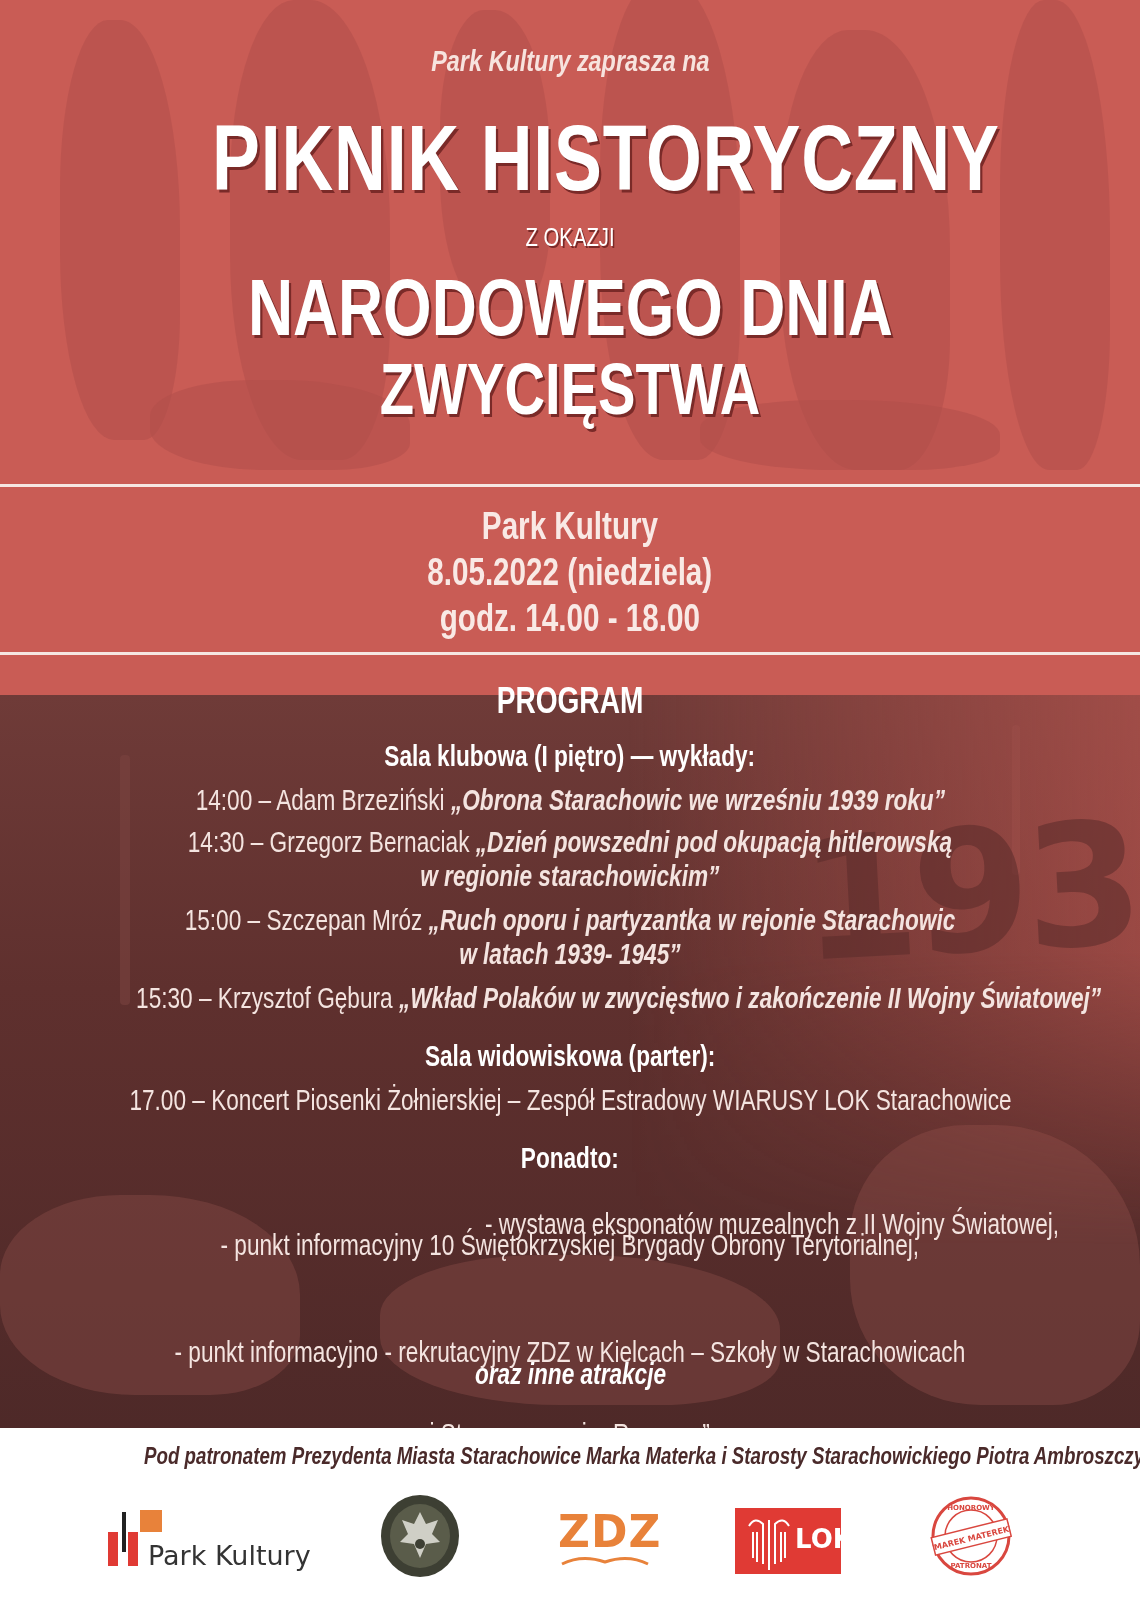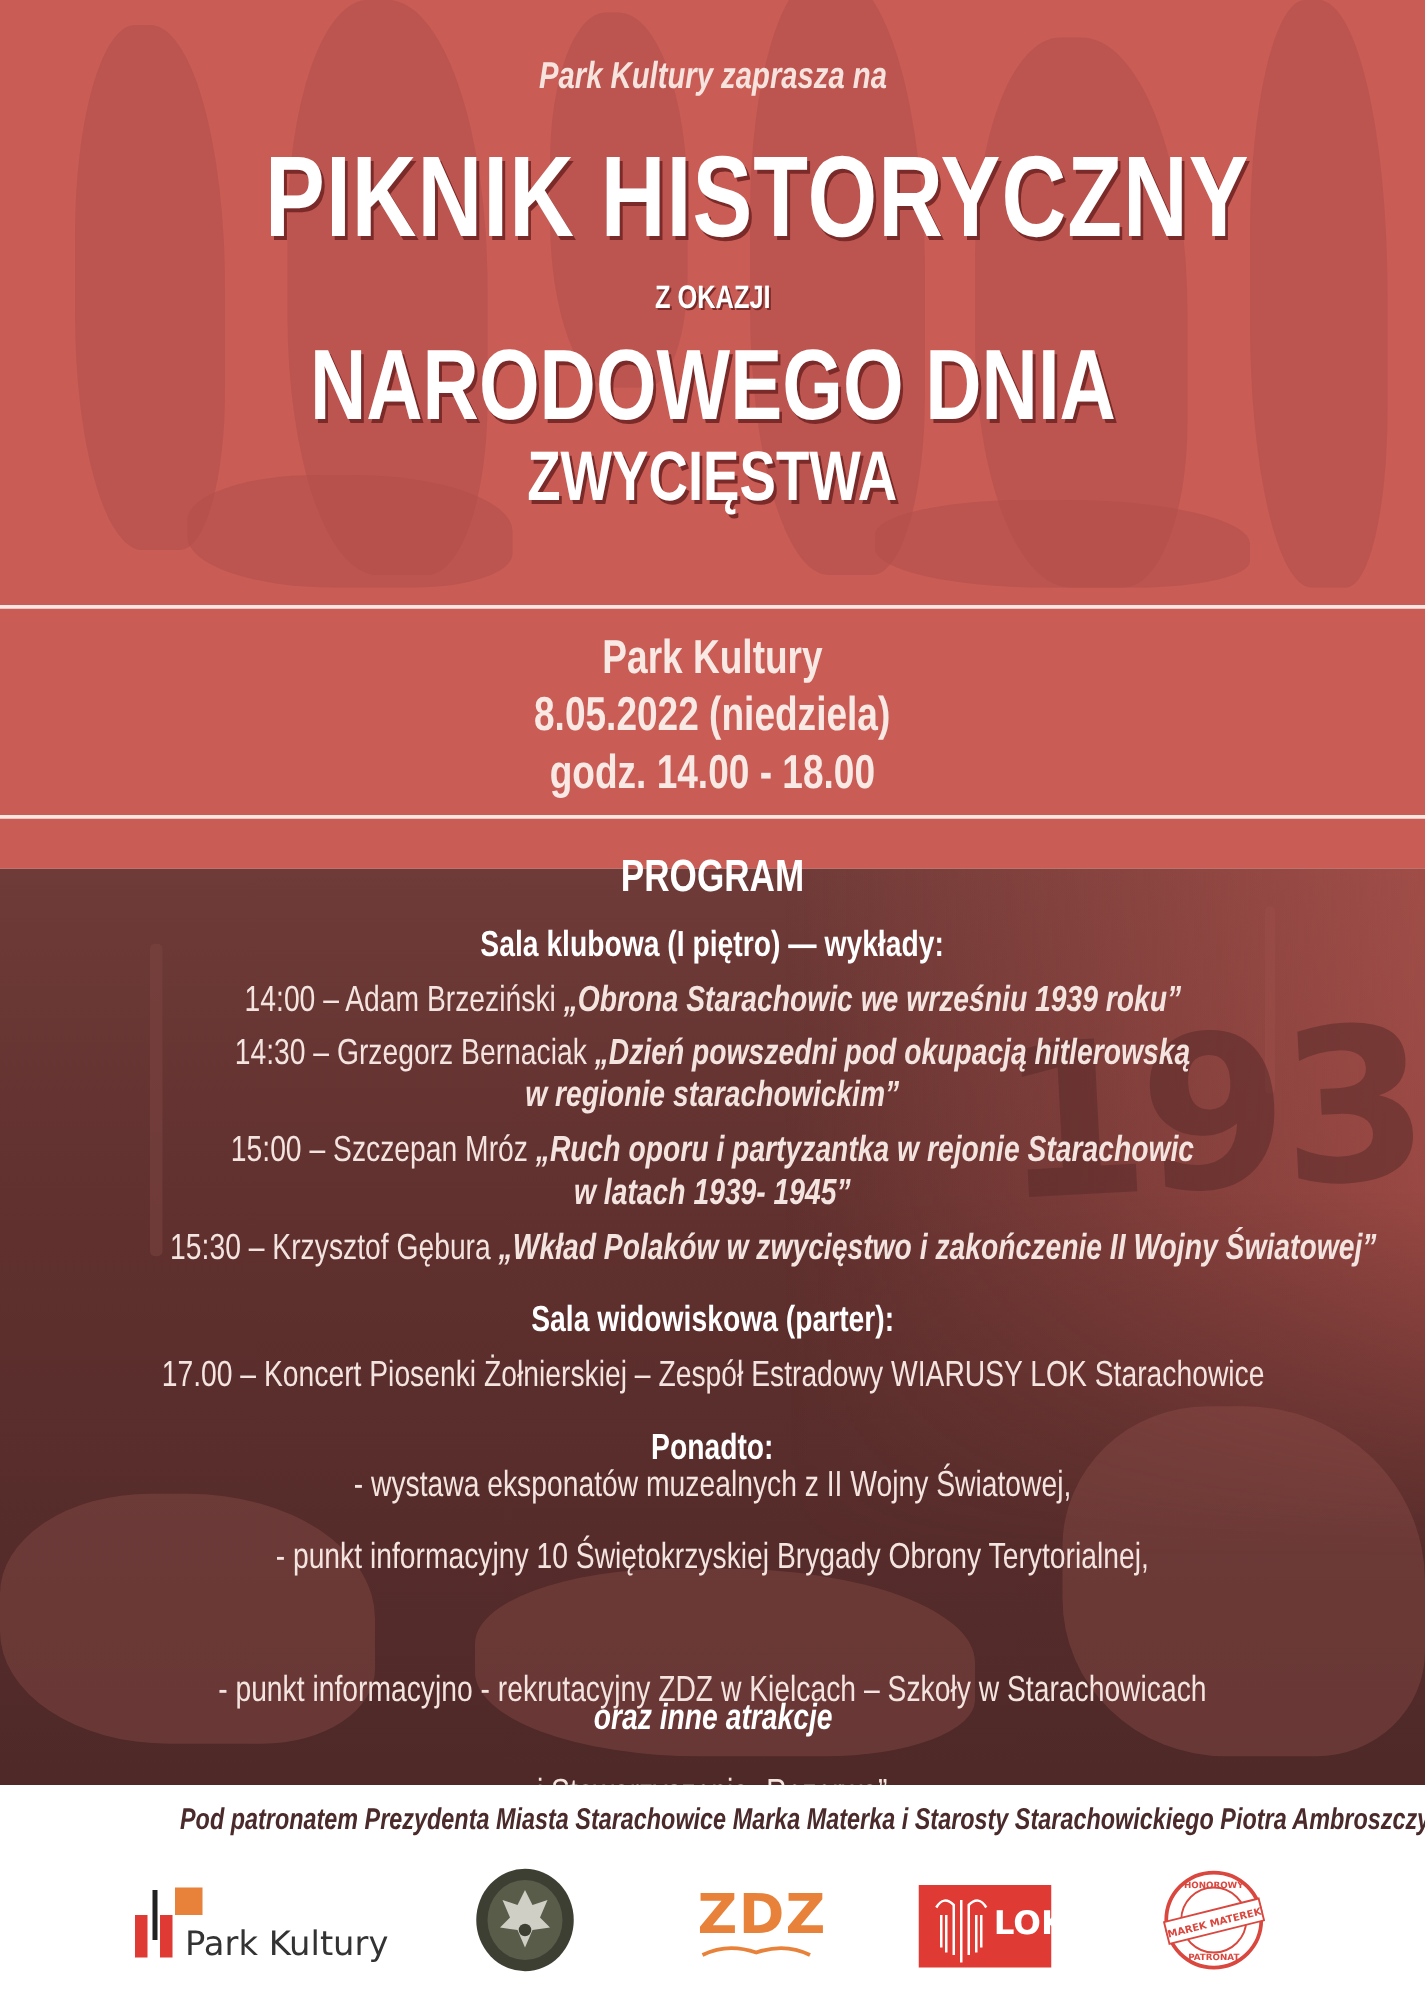--- a/index.html
+++ b/index.html
@@ -16,23 +16,23 @@
   .sil { position:absolute; background:#b04f4a; border-radius:40% 50% 30% 45%; opacity:0.55; }
   .sil.light { background:#7a4340; opacity:0.6; }
   .year-bg { position:absolute; left:800px; top:790px; font-family:"DejaVu Sans", sans-serif; font-weight:bold;
     font-size:170px; color:#5a2b2a; opacity:0.55; letter-spacing:-6px; transform:rotate(-3deg); }
   .rule { position:absolute; left:0; width:1140px; height:3px; background:#f5e6e2; }
   .content { position:absolute; left:0; top:0; width:1140px; text-align:center; color:#ffffff; }
   .cond { display:inline-block; transform:scaleX(0.78); transform-origin:center; white-space:nowrap; }
   .intro { position:absolute; left:0; width:1140px; top:44px; font-size:30px; font-style:italic; font-weight:bold; color:#f7e3de; }
   .title1 { position:absolute; left:0; width:1140px; top:106px; font-size:92px; font-weight:bold; letter-spacing:1px;
     text-shadow:3px 3px 0 #7a2a28;margin-left:36px; }
-  .zokazji { position:absolute; left:0; width:1140px; top:222px; font-size:26px; font-weight:bold; text-shadow:2px 2px 0 #7a2a28; }
+  .zokazji { position:absolute; left:0; width:1140px; top:222px; font-size:26px; font-weight:normal; text-shadow:2px 2px 0 #7a2a28; }
   .title2 { position:absolute; left:0; width:1140px; top:262px; font-size:80px; font-weight:bold; text-shadow:3px 3px 0 #7a2a28;text-align:center; }
-  .title3 { position:absolute; left:0; width:1140px; top:348px; font-size:56px; font-weight:bold; text-shadow:3px 3px 0 #7a2a28; }
+  .title3 { position:absolute; left:0; width:1140px; top:348px; font-size:72px; font-weight:bold; text-shadow:3px 3px 0 #7a2a28; }
   .info { position:absolute; left:0; width:1140px; font-size:38px; font-weight:bold; color:#f9e9e5; }
   .program-h { position:absolute; left:0; width:1140px; top:680px; font-size:36px; font-weight:bold; color:#ffffff; }
   .line { position:absolute; left:0; width:1140px; font-size:29px; color:#f4e4e0; }
   .line.bold { font-weight:bold; color:#ffffff; }
   .line i { font-weight:bold; font-style:italic; }
   .footer { position:absolute; left:0; top:1428px; width:1140px; height:185px; background:#ffffff; }
   .patron { position:absolute; left:0; width:1140px; top:14px; font-size:24px; font-style:italic; font-weight:bold; color:#4a2a2a; text-align:center; }
   .logo { position:absolute; }
 </style>
 </head>
@@ -83,21 +83,21 @@
 
     <div class="line" style="top:904px;"><span class="cond"><span>15:00</span><span> – </span><span>Szczepan Mróz</span> <i>„Ruch oporu i partyzantka w rejonie Starachowic</i></span></div>
     <div class="line" style="top:938px;"><span class="cond"><i>w latach 1939- 1945”</i></span></div>
 
     <div class="line" style="top:982px;"><span class="cond"><span>15:30</span><span> – </span><span>Krzysztof Gębura</span> <i>„Wkład Polaków w zwycięstwo i zakończenie II Wojny Światowej”</i></span></div>
 
     <div class="line bold" style="top:1040px;"><span class="cond">Sala widowiskowa (parter):</span></div>
     <div class="line" style="top:1084px;"><span class="cond">17.00 – Koncert Piosenki Żołnierskiej – Zespół Estradowy WIARUSY LOK Starachowice</span></div>
 
     <div class="line bold" style="top:1142px;"><span class="cond">Ponadto:</span></div>
-    <div class="line" style="top:1172px;"><span class="cond">- wystawa eksponatów muzealnych z II Wojny Światowej,</span></div>
+    <div class="line" style="top:1208px;text-align:right;"><span class="cond">- wystawa eksponatów muzealnych z II Wojny Światowej,</span></div>
     <div class="line" style="top:1229px;"><span class="cond">- punkt informacyjny 10 Świętokrzyskiej Brygady Obrony Terytorialnej,</span></div>
     <div class="line" style="top:1336px;"><span class="cond">- punkt informacyjno - rekrutacyjny ZDZ w Kielcach – Szkoły w Starachowicach</span></div>
     <div class="line" style="top:1381px;margin-top:37px;"><span class="cond">i Stowarzyszenia „Rezerwa”</span></div>
     <div class="line bold" style="top:1358px;"><span class="cond"><i>oraz inne atrakcje</i></span></div>
   </div>
 
   <div class="footer">
     <div class="patron"><span class="cond">Pod patronatem Prezydenta Miasta Starachowice Marka Materka i Starosty Starachowickiego Piotra Ambroszczyka</span></div>
 
     <div class="logo" style="left:108px;top:78px;width:190px;height:70px;">

